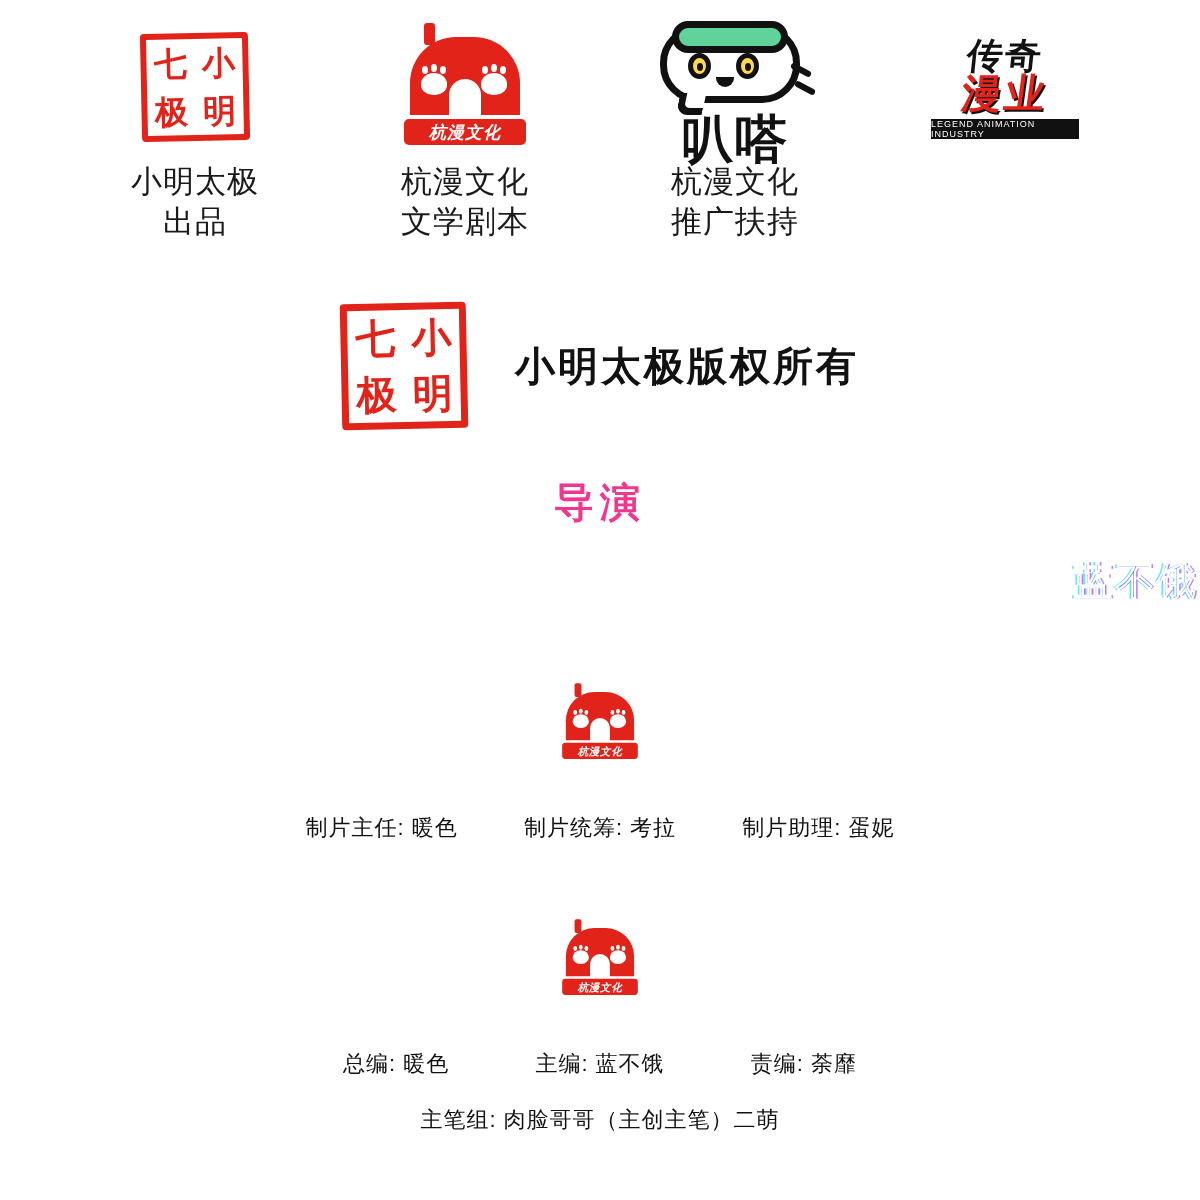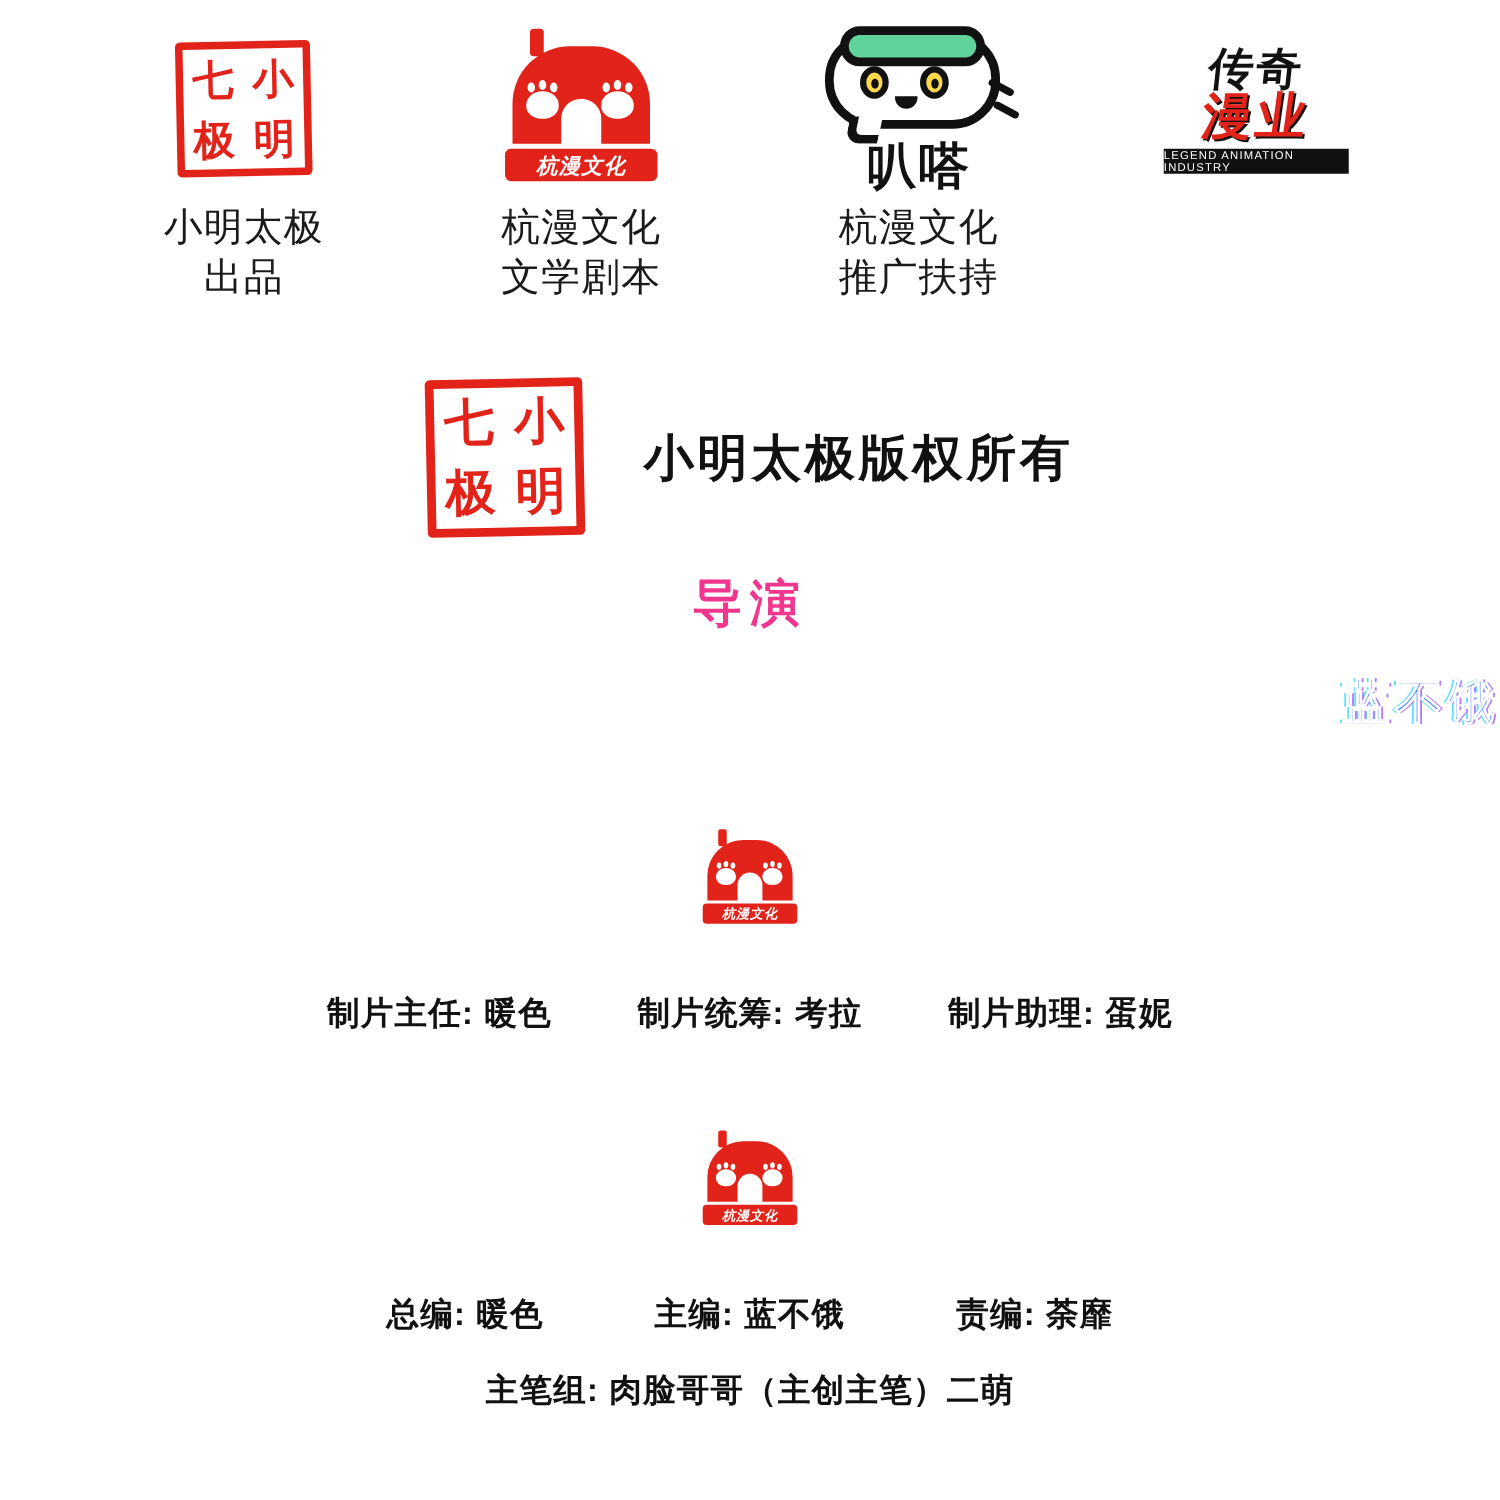--- a/index.html
+++ b/index.html
@@ -227,21 +227,21 @@
     border-radius: 3px;
   }
   .bada .line.a { left: 140px; top: 44px; transform: rotate(28deg); }
   .bada .line.b { left: 144px; top: 62px; transform: rotate(28deg); }
   .bada .word {
     position: absolute;
     left: 0;
     top: 82px;
     width: 170px;
     text-align: center;
-    font-size: 40px;
+    font-size: 52px;
     font-weight: 700;
     color: #111;
     letter-spacing: 2px;
     font-family: Liberation Serif, serif;
   }
 
   
   .legend {
     width: 160px;
     height: 128px;
@@ -304,21 +304,21 @@
   }
   .copyright-text {
     font-size: 40px;
     font-weight: 700;
     letter-spacing: 3px;
     color: #111;
   }
 
   
   .director-title {
-    margin-top: 26px;
+    margin-top: 46px;
     text-align: center;
     font-size: 40px;
     font-weight: 700;
     color: #f0368f;
     letter-spacing: 6px;
   }
   .director-name {
     margin-top: 26px;
     text-align: center;
     font-size: 38px;
@@ -347,24 +347,24 @@
   }
   .section-title {
     font-size: 44px;
     font-weight: 700;
     color: #f0368f;
     letter-spacing: 5px;
   }
   .credit-line {
     margin-top: 26px;
     text-align: center;
-    font-size: 26px;
+    font-size: 22px;
     letter-spacing: 1px;
     color: #111;
-    font-weight: 700;
+    font-weight: 400;
   }
   .credit-line .gap { display: inline-block; width: 52px; }
   .credit-line.wide .gap { width: 72px; }
 </style>
 </head>
 <body>
 
 <div class="partners">
 
   <div class="partner">

